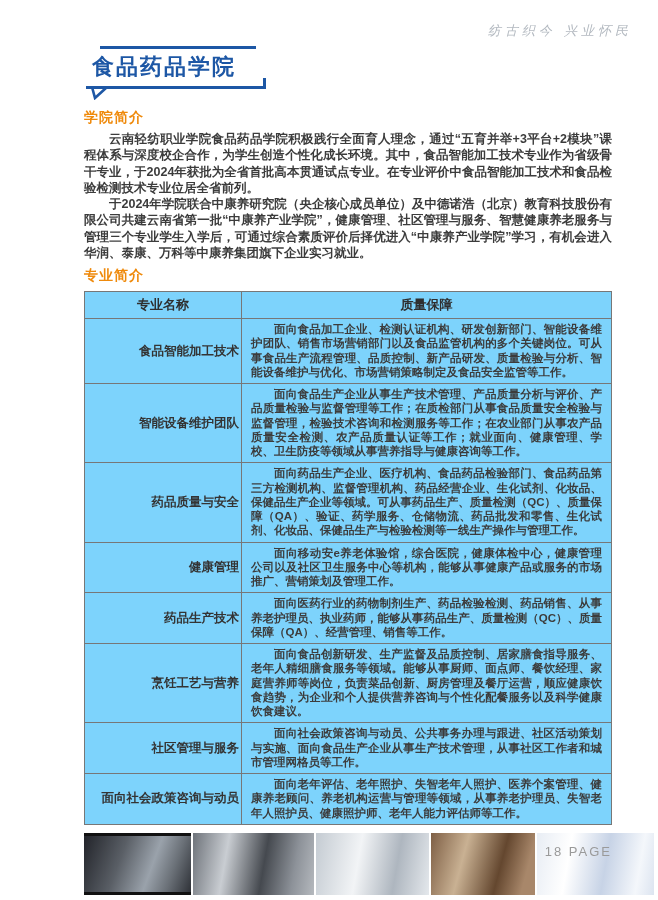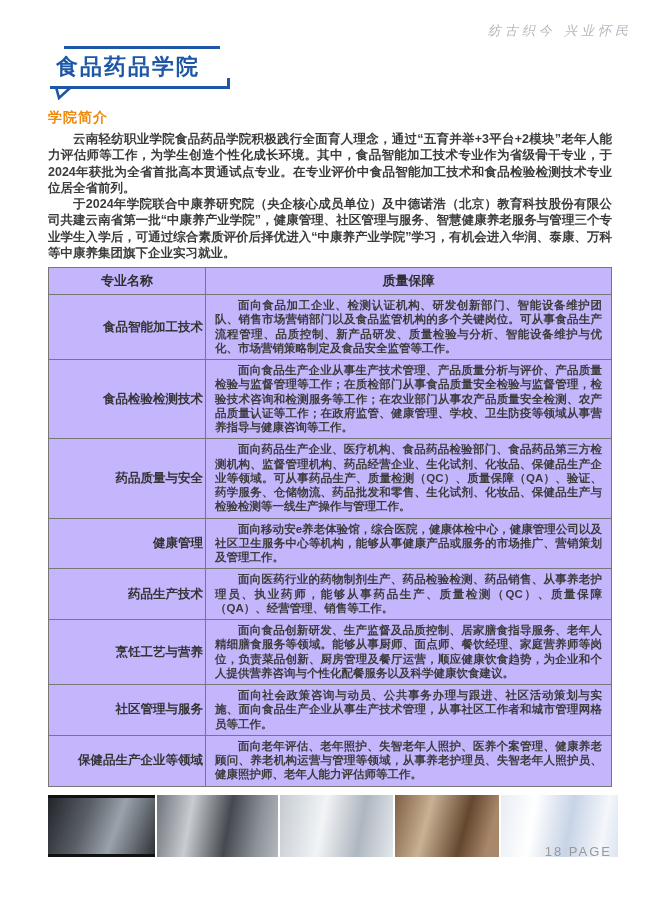--- a/index.html
+++ b/index.html
@@ -14,33 +14,33 @@
   body{
     width:658px;height:900px;position:relative;overflow:hidden;
     font-family:"Liberation Sans","DejaVu Sans",sans-serif;color:var(--ink);
   }
   .page{position:relative;width:658px;height:900px;background:#fff;}
   .slogan{
     position:absolute;top:22px;right:26px;
     font-size:13px;color:#b3b9c0;font-style:italic;letter-spacing:4px;
     font-family:"DejaVu Serif","Liberation Serif",serif;
   }
-  .content{padding:46px 46px 0 48px;}
+  .content{padding:46px 46px 0 48px;margin-left:36px;}
   
   .title-box{position:relative;display:inline-block;padding:6px 18px 7px 8px;margin-bottom:14px;}
   .title-box .txt{font-size:22px;font-weight:bold;color:var(--blue);letter-spacing:2px;}
   .title-box::before{content:"";position:absolute;top:0;left:16px;right:-2px;height:5px;border-top:3px solid var(--blue);}
   .title-box::after{content:"";position:absolute;bottom:0;left:2px;right:-12px;height:8px;border-bottom:3px solid var(--blue);border-right:3px solid var(--blue);}
   .title-tail{position:absolute;left:6px;bottom:-11px;}
   .sec-heading{font-size:14px;font-weight:bold;color:var(--orange);letter-spacing:1px;margin:6px 0 4px;}
   .intro p{
     text-align:justify;text-indent:2em;
     font-size:12.5px;line-height:1.3;font-weight:600;color:var(--ink);
   }
-  table.majors{width:100%;border-collapse:collapse;margin-top:6px;background:#c4b5fd;}
+  table.majors{width:100%;border-collapse:collapse;margin-top:6px;background:#7dd3fc;}
   table.majors th,table.majors td{border:1px solid var(--border);}
   table.majors th{
     font-size:13px;font-weight:bold;color:#2f2f2f;text-align:center;padding:4px 2px;
   }
   td.major{
     width:157px;text-align:right;vertical-align:middle;
     font-size:12.5px;font-weight:600;color:#343434;padding:2px;
   }
   td.emp{
     font-size:11.5px;line-height:1.24;font-weight:700;color:var(--ink);
@@ -69,40 +69,41 @@
 
     <div class="title-box">
       <span class="txt">食品药品学院</span>
       <svg class="title-tail" width="18" height="13" viewBox="0 0 18 13">
         <path d="M2 0 L5 11 L16 1" fill="none" stroke="#1d57a5" stroke-width="2.6"></path>
       </svg>
     </div>
 
     <div class="intro">
       <div class="sec-heading">学院简介</div>
-      <p>云南轻纺职业学院食品药品学院积极践行全面育人理念，通过“五育并举+3平台+2模块”老年人能力评估师等工作，为学生创造个性化成长环境。其中，食品智能加工技术专业作为省级骨干专业，于2024年获批为全省首批高本贯通试点专业。在专业评价中食品智能加工技术和食品检验检测技术专业位居全省前列。</p>
+      <p>云南轻纺职业学院食品药品学院积极践行全面育人理念，通过“五育并举+3平台+2模块”课程体系与深度校企合作，为学生创造个性化成长环境。其中，食品智能加工技术专业作为省级骨干专业，于2024年获批为全省首批高本贯通试点专业。在专业评价中食品智能加工技术和食品检验检测技术专业位居全省前列。</p>
       <p>于2024年学院联合中康养研究院（央企核心成员单位）及中德诺浩（北京）教育科技股份有限公司共建云南省第一批“中康养产业学院”，健康管理、社区管理与服务、智慧健康养老服务与管理三个专业学生入学后，可通过综合素质评价后择优进入“中康养产业学院”学习，有机会进入华润、泰康、万科等中康养集团旗下企业实习就业。</p>
     </div>
 
+    <div class="sec-heading">专业简介</div>
 
     <table class="majors">
       <thead>
         <tr>
           <th>专业名称</th>
           <th>质量保障</th>
         </tr>
       </thead>
       <tbody>
         <tr>
           <td class="major">食品智能加工技术</td>
           <td class="emp">面向食品加工企业、检测认证机构、研发创新部门、智能设备维护团队、销售市场营销部门以及食品监管机构的多个关键岗位。可从事食品生产流程管理、品质控制、新产品研发、质量检验与分析、智能设备维护与优化、市场营销策略制定及食品安全监管等工作。</td>
         </tr>
         <tr>
-          <td class="major">食品检验检测技术</td>
-          <td class="emp">面向食品生产企业从事生产技术管理、产品质量分析与评价、产品质量检验与监督管理等工作；在质检部门从事食品质量安全检验与监督管理，检验技术咨询和检测服务等工作；在农业部门从事农产品质量安全检测、农产品质量认证等工作；在政府监管、健康管理、学校、卫生防疫等领域从事营养指导与健康咨询等工作。</td>
+          <td class="major">智能设备维护团队</td>
+          <td class="emp">面向食品生产企业从事生产技术管理、产品质量分析与评价、产品质量检验与监督管理等工作；在质检部门从事食品质量安全检验与监督管理，检验技术咨询和检测服务等工作；在农业部门从事农产品质量安全检测、农产品质量认证等工作；就业面向、健康管理、学校、卫生防疫等领域从事营养指导与健康咨询等工作。</td>
         </tr>
         <tr>
           <td class="major">药品质量与安全</td>
           <td class="emp">面向药品生产企业、医疗机构、食品药品检验部门、食品药品第三方检测机构、监督管理机构、药品经营企业、生化试剂、化妆品、保健品生产企业等领域。可从事药品生产、质量检测（QC）、质量保障（QA）、验证、药学服务、仓储物流、药品批发和零售、生化试剂、化妆品、保健品生产与检验检测等一线生产操作与管理工作。</td>
         </tr>
         <tr>
           <td class="major">健康管理</td>
           <td class="emp">面向移动安e养老体验馆，综合医院，健康体检中心，健康管理公司以及社区卫生服务中心等机构，能够从事健康产品或服务的市场推广、营销策划及管理工作。</td>
         </tr>
         <tr>
@@ -111,21 +112,21 @@
         </tr>
         <tr>
           <td class="major">烹饪工艺与营养</td>
           <td class="emp">面向食品创新研发、生产监督及品质控制、居家膳食指导服务、老年人精细膳食服务等领域。能够从事厨师、面点师、餐饮经理、家庭营养师等岗位，负责菜品创新、厨房管理及餐厅运营，顺应健康饮食趋势，为企业和个人提供营养咨询与个性化配餐服务以及科学健康饮食建议。</td>
         </tr>
         <tr>
           <td class="major">社区管理与服务</td>
           <td class="emp">面向社会政策咨询与动员、公共事务办理与跟进、社区活动策划与实施、面向食品生产企业从事生产技术管理，从事社区工作者和城市管理网格员等工作。</td>
         </tr>
         <tr>
-          <td class="major">保健品生产企业等领域</td>
+          <td class="major">面向社会政策咨询与动员</td>
           <td class="emp">面向老年评估、老年照护、失智老年人照护、医养个案管理、健康养老顾问、养老机构运营与管理等领域，从事养老护理员、失智老年人照护员、健康照护师、老年人能力评估师等工作。</td>
         </tr>
       </tbody>
     </table>
 
     <div class="photos">
       <div class="photo p1"></div>
       <div class="photo p2"></div>
       <div class="photo p3"></div>
       <div class="photo p4"></div>

